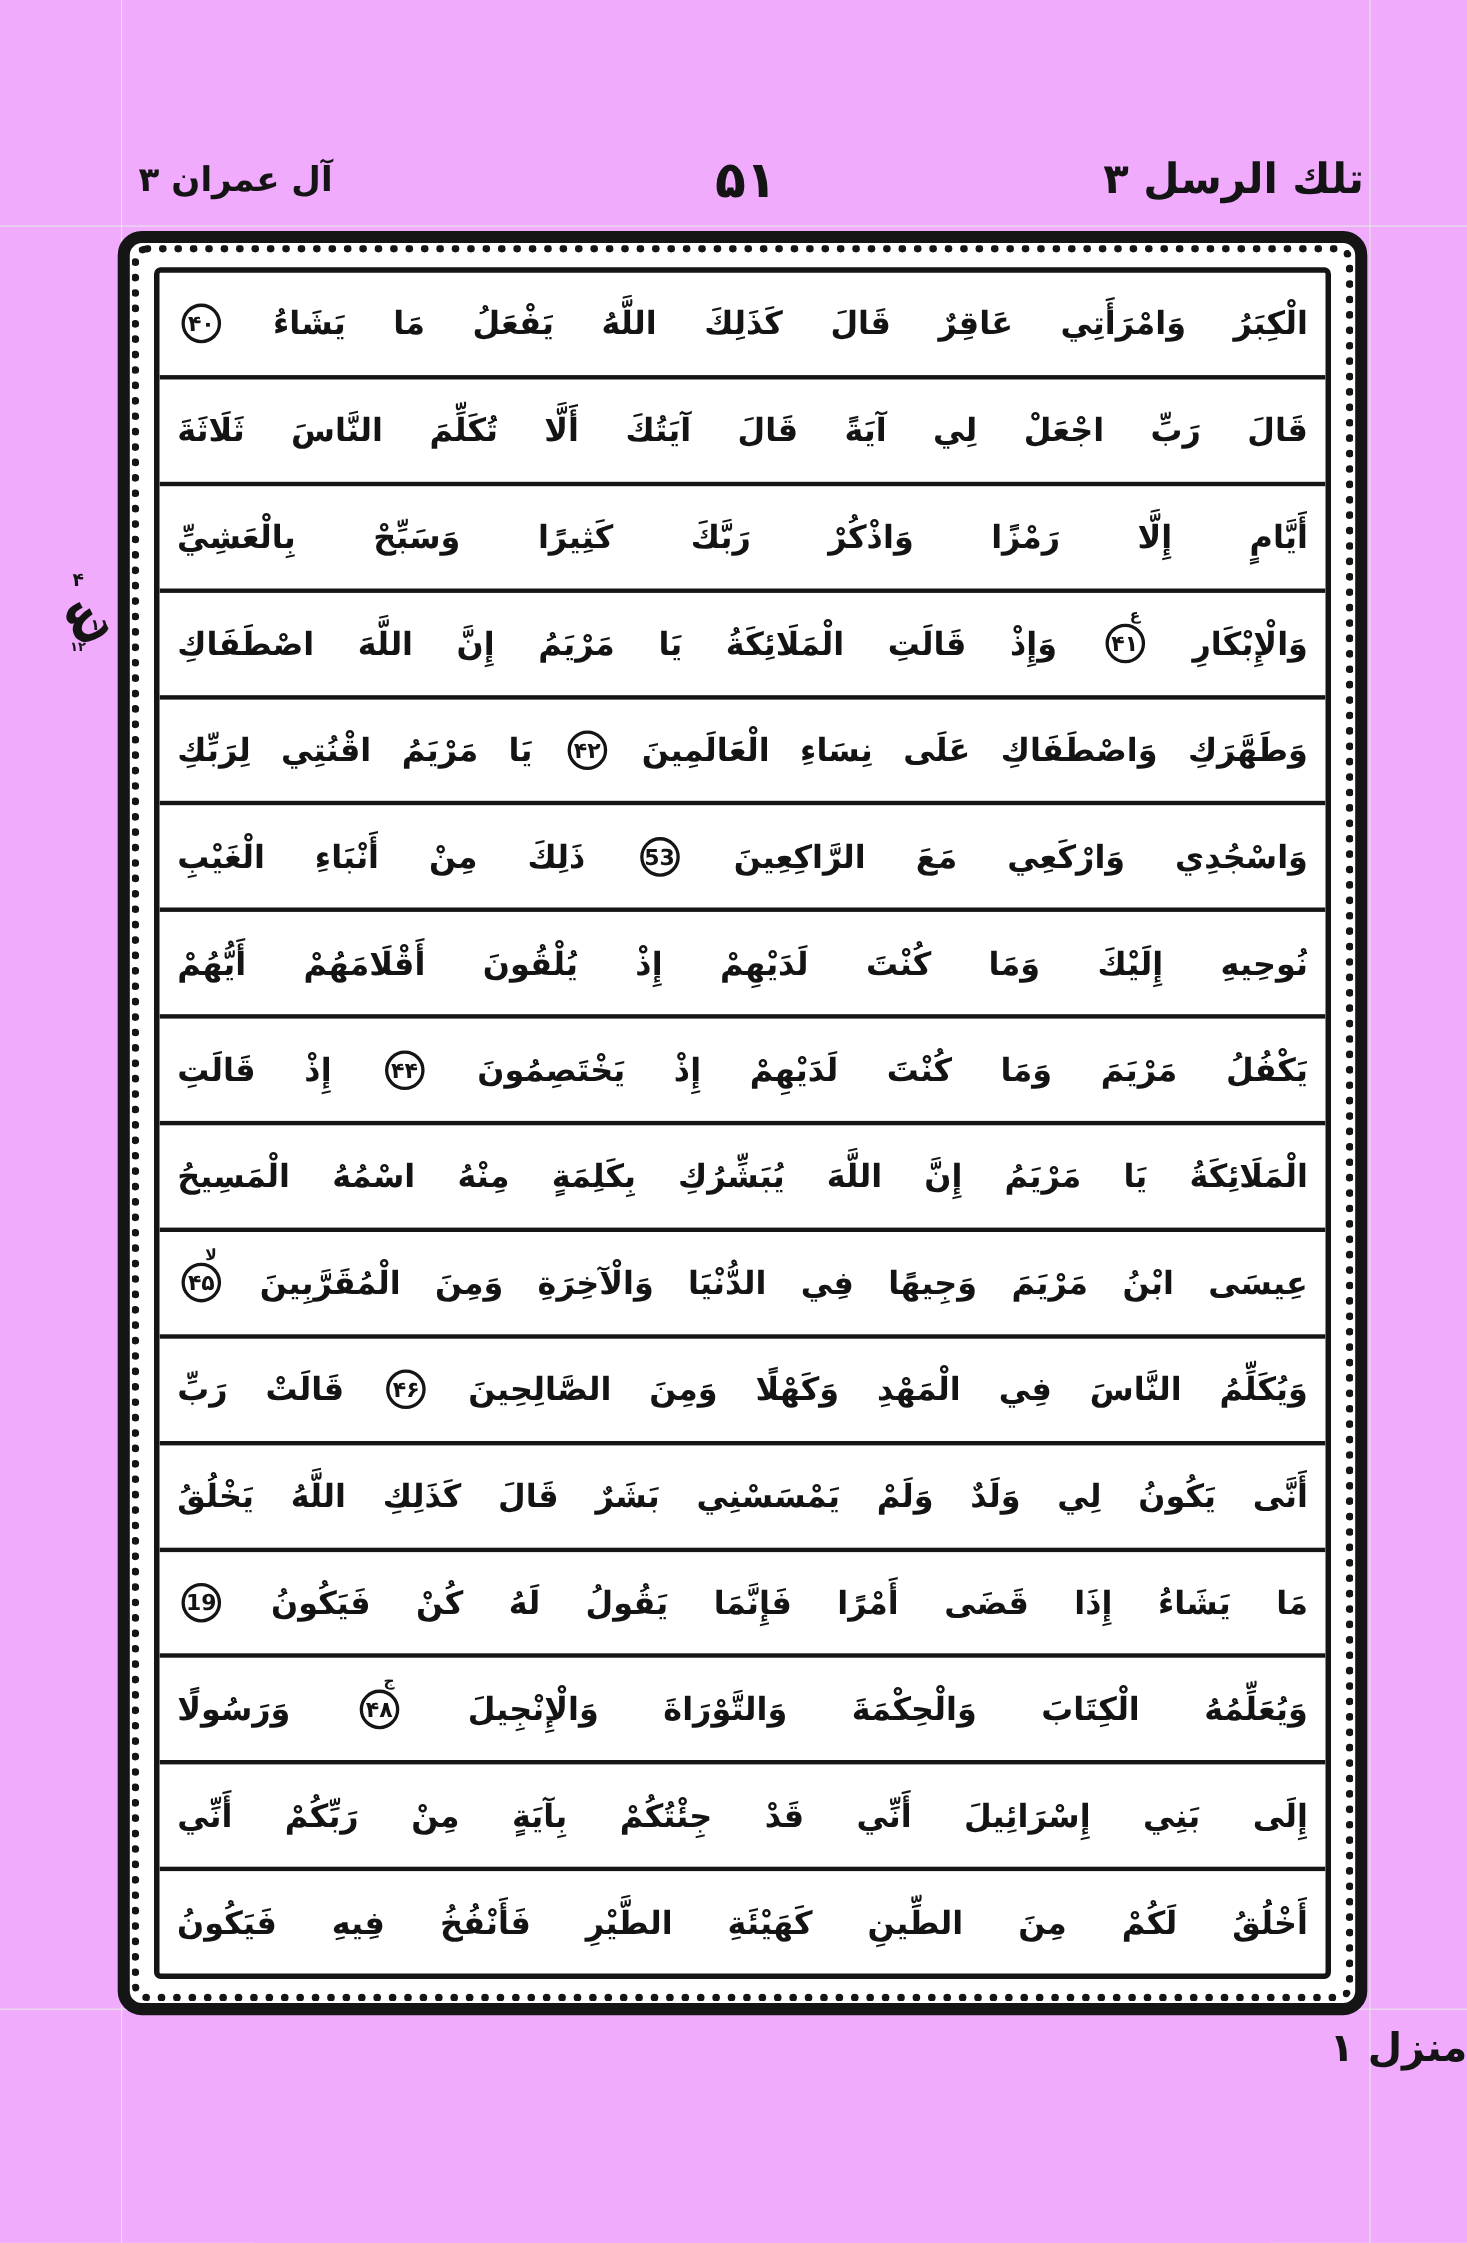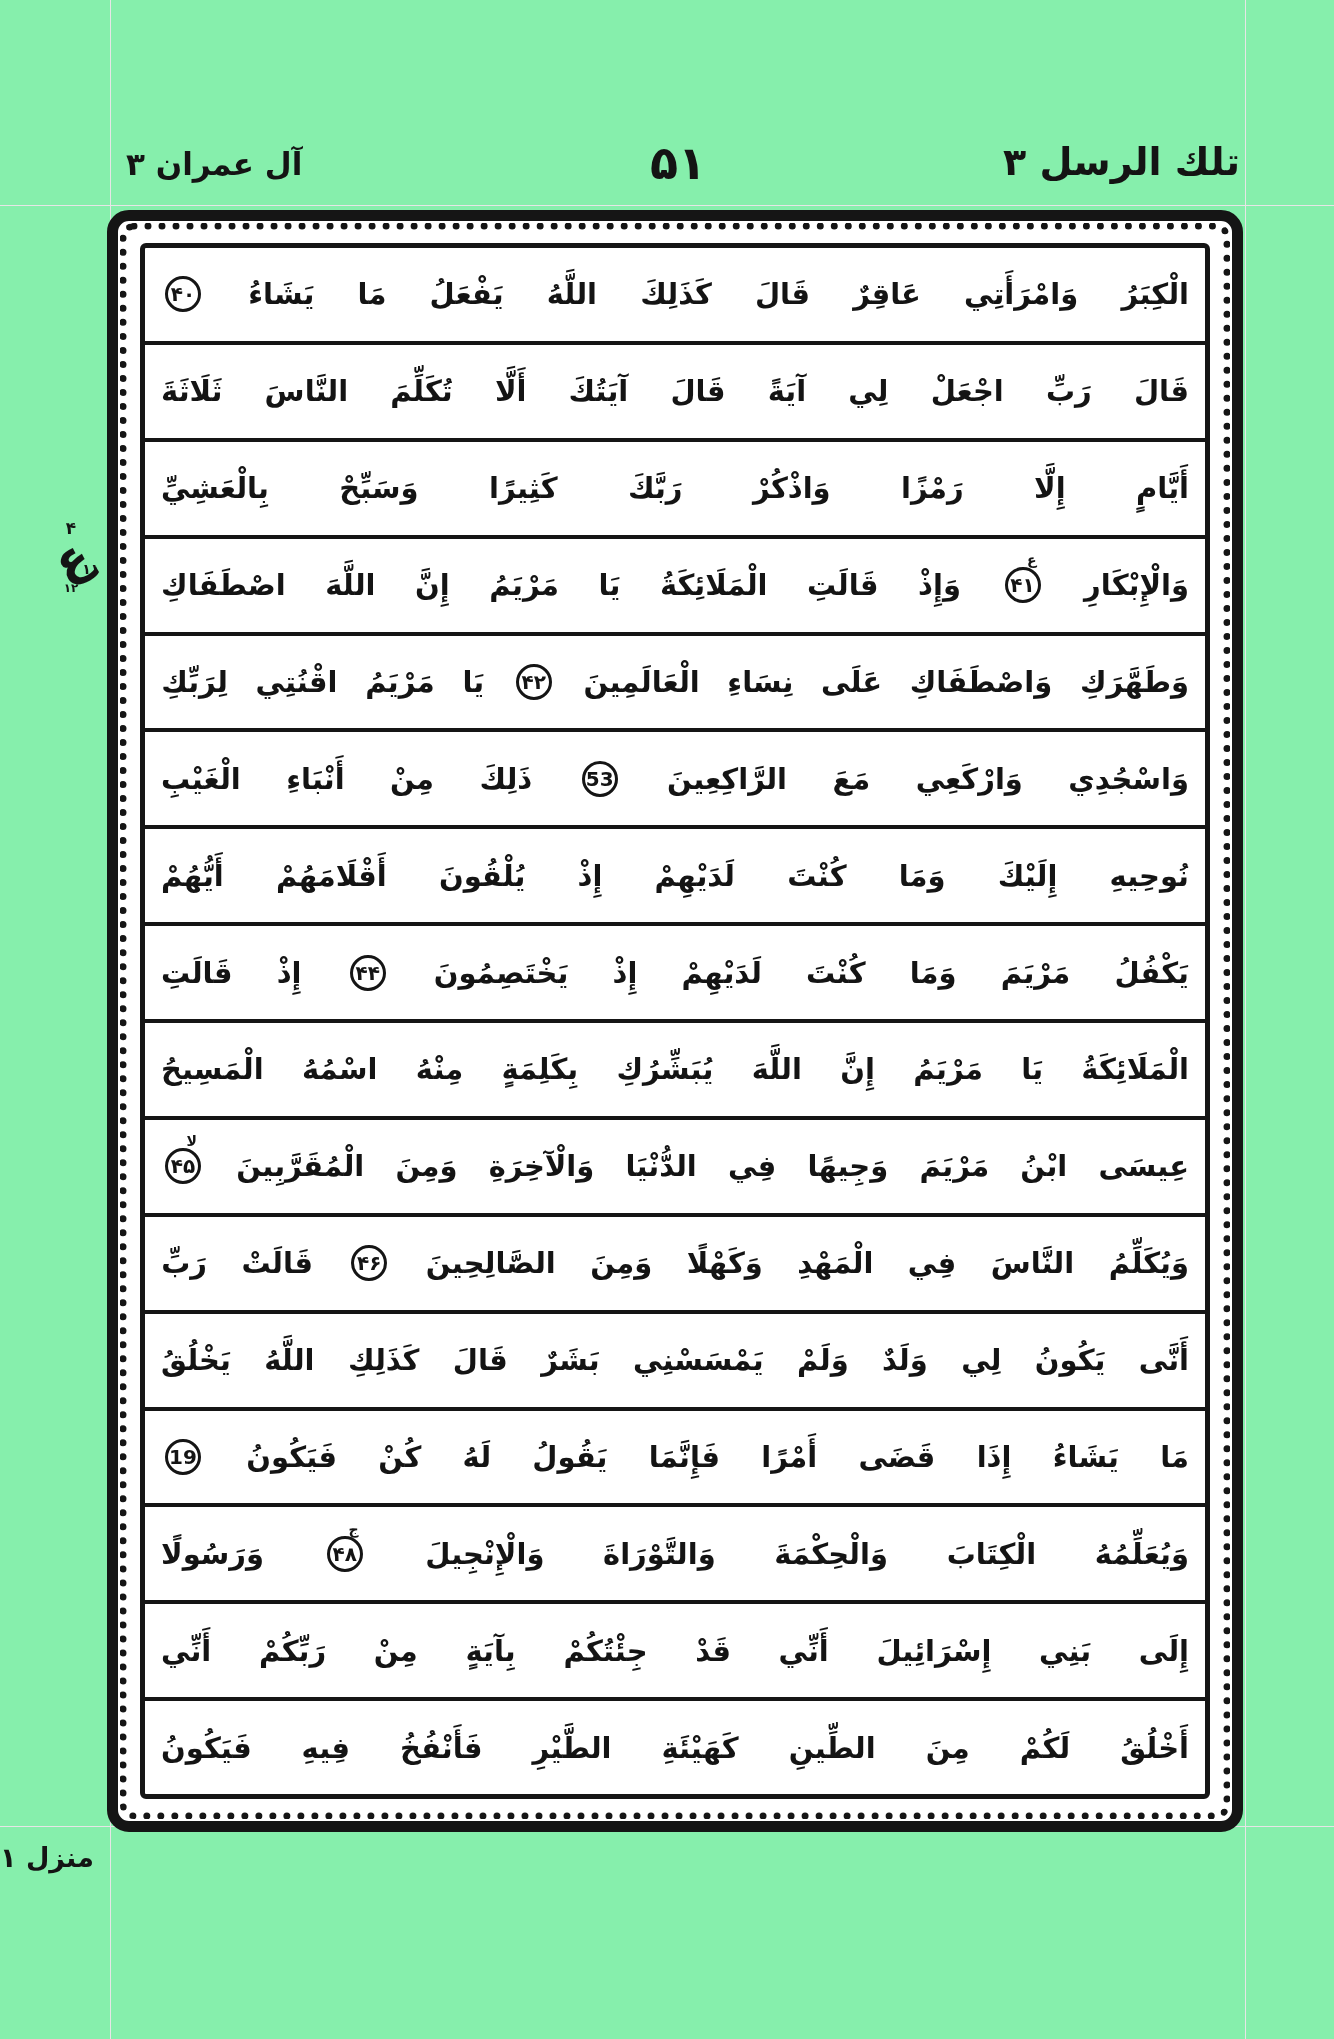--- a/index.html
+++ b/index.html
@@ -1,17 +1,17 @@
 <!DOCTYPE html>
 <html lang="ar"><head>
 <meta charset="utf-8">
 <style>
   html, body { margin:0; padding:0; background:#ffffff; }
   .canvas {
-    position:relative; width:1334px; height:2039px; background:#86efac;
+    position:relative; width:1334px; height:2039px; background:#f0abfc;
     overflow:hidden; font-family:"DejaVu Sans", sans-serif; color:#141414;
   }
   
   .scanline { position:absolute; background:#e6e6e6; z-index:0; }
   .scan-v { width:1px; top:0; bottom:0; }
   .scan-h { height:1px; left:0; right:0; }
 
   
   .hdr { position:absolute; font-weight:bold; direction:rtl; z-index:2; }
   .hdr-surah { top:146px; left:126px; font-size:31px; }
@@ -45,22 +45,22 @@
 
   
   .vcircle { flex:0 0 auto; width:36px; height:36px; box-sizing:border-box;
              border:3px solid #151515; border-radius:50%; display:flex;
              align-items:center; justify-content:center; position:relative;
              margin:0 4px; }
   .vnum { font-size:20px; font-weight:bold; line-height:1; }
   .vmark { position:absolute; top:-18px; right:1px; font-size:14px; font-weight:bold; }
 
   
-  .footer { position:absolute; top:1842px; left:0; width:1334px; text-align:left;
-            font-size:27px; font-weight:bold; direction:rtl; z-index:2; }
+  .footer { position:absolute; top:1842px; left:0; width:1334px; text-align:right;
+            font-size:36px; font-weight:bold; direction:rtl; z-index:2; }
 </style>
 </head>
 <body>
 
 <div class="canvas">
 
   <div class="scanline scan-v" style="left:110px;"></div>
   <div class="scanline scan-v" style="left:1245px;"></div>
   <div class="scanline scan-h" style="top:205px;"></div>
   <div class="scanline scan-h" style="top:1826px;"></div>

